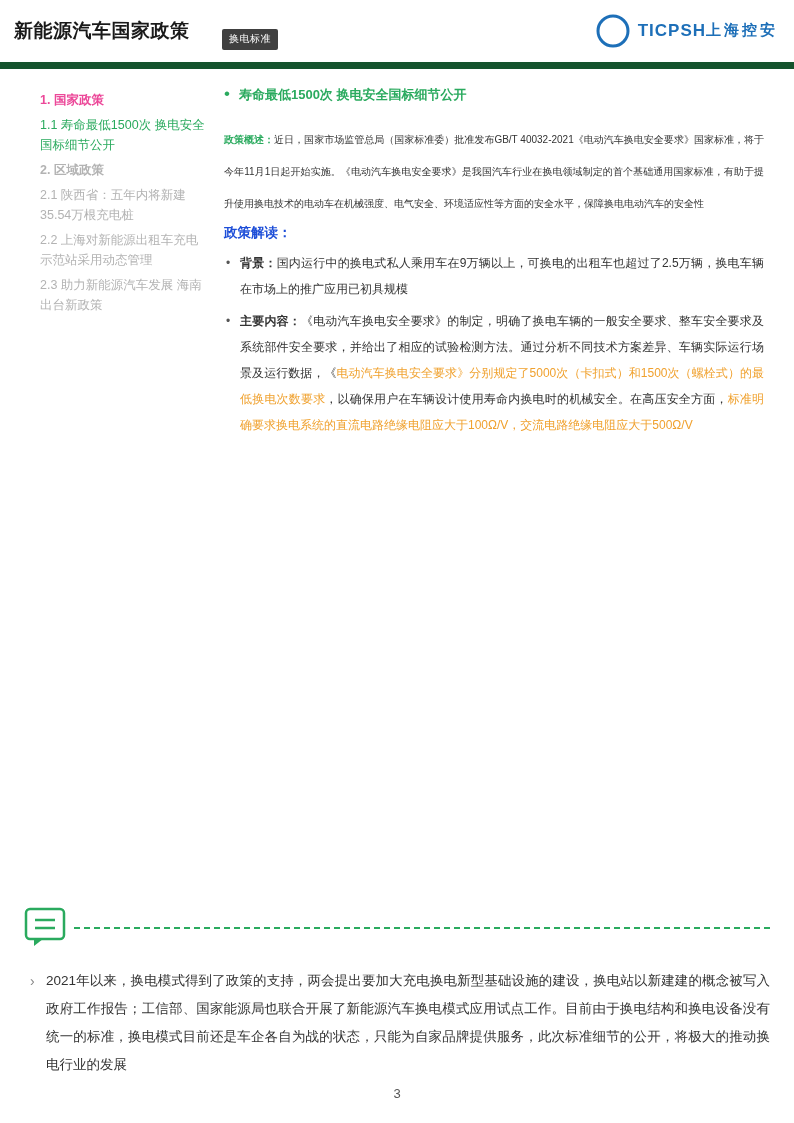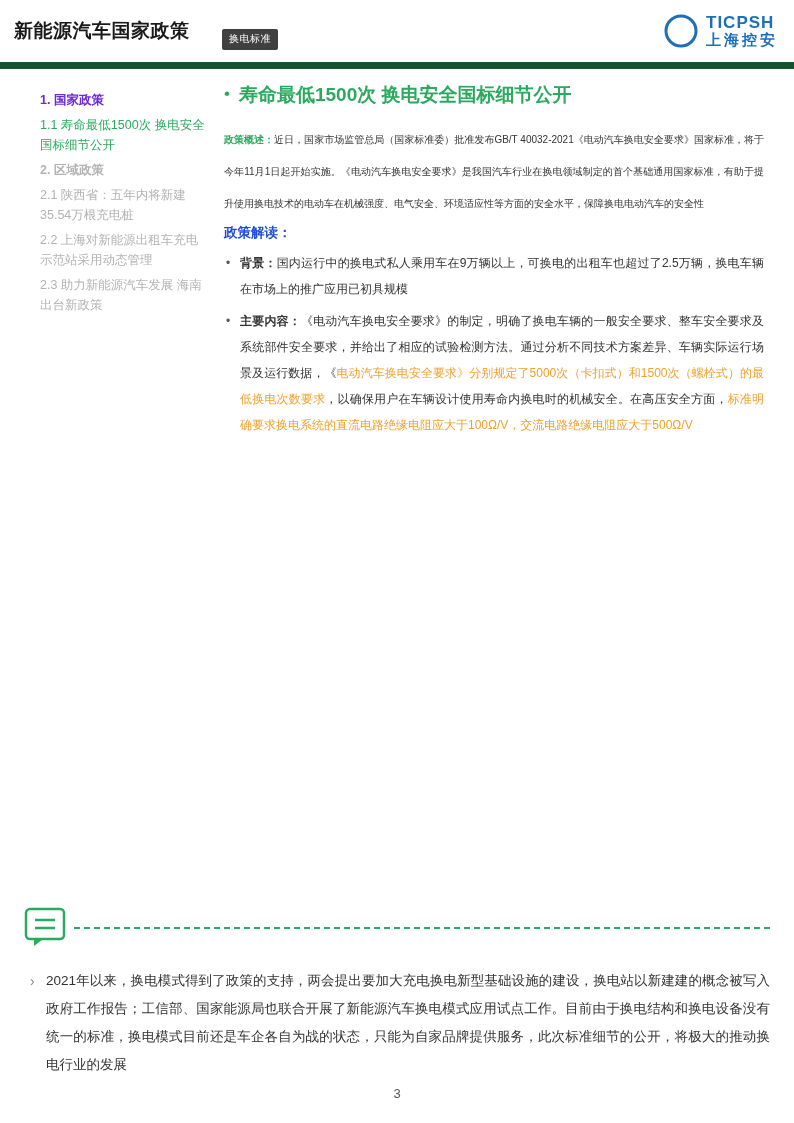--- a/index.html
+++ b/index.html
@@ -53,21 +53,20 @@
     align-items: center;
     gap: 8px;
   }
   .logo-mark {
     width: 34px;
     height: 34px;
     flex: 0 0 34px;
   }
   .logo-text {
     display: flex;
-    flex-direction: column;
     line-height: 1.05;
   }
   .logo-text .l1 {
     font-size: 17px;
     font-weight: bold;
     color: #1d6fb8;
     letter-spacing: 1px;
   }
   .logo-text .l2 {
     font-size: 15px;
@@ -84,21 +83,21 @@
     width: 170px;
     font-size: 12.5px;
     line-height: 20px;
   }
   .toc-item {
     margin-bottom: 5px;
     color: #b3b3b3;
   }
   .toc-item.lvl1 {
     font-weight: bold;
-    color: #6d28d9;
+    color: #ec4899;
   }
   .toc-item.lvl1.inactive {
     color: #b3b3b3;
   }
   .toc-item.active {
     color: #2aaa5e;
   }
 
   
   .main {
@@ -113,21 +112,21 @@
     gap: 9px;
     margin-bottom: 18px;
   }
   .main-title .bullet {
     color: #2aaa5e;
     font-size: 17px;
     line-height: 20px;
   }
   .main-title .txt {
     color: #2aaa5e;
-    font-size: 19px;
+    font-size: 13px;
     font-weight: bold;
     line-height: 22px;
   }
   .sec-label {
     color: #2aaa5e;
     font-weight: bold;
   }
   .para {
     font-size: 10px;
     line-height: 32px;

